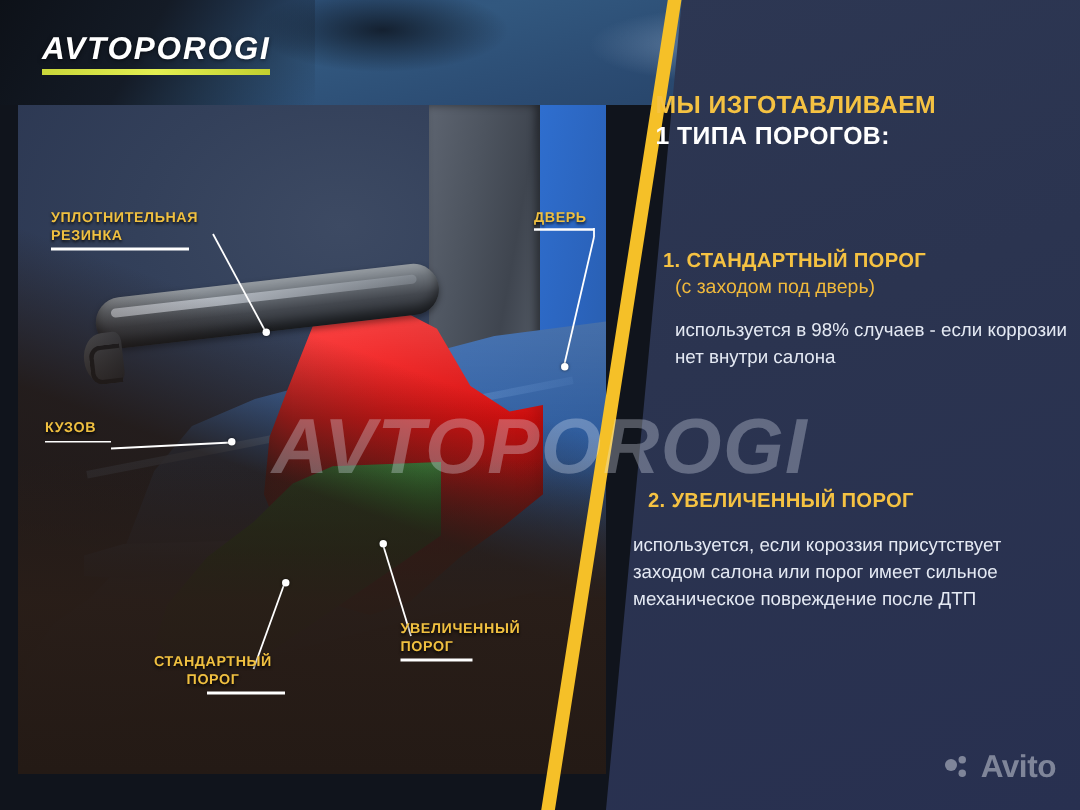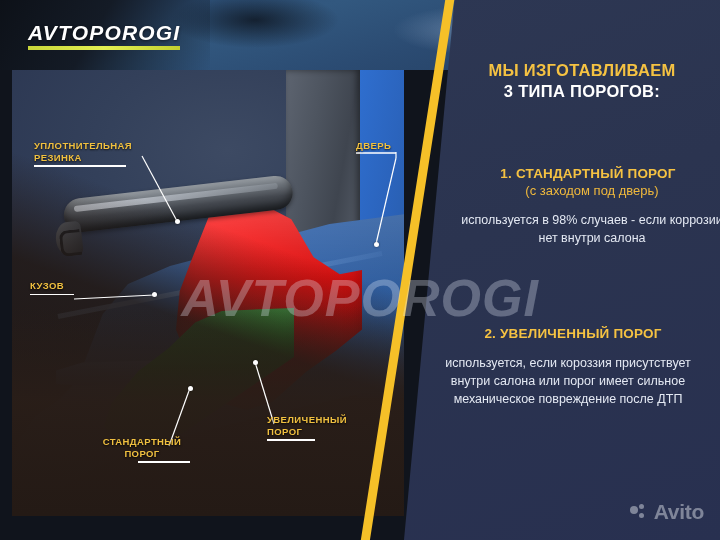--- a/index.html
+++ b/index.html
@@ -201,21 +201,21 @@
     pointer-events:none;
   }
 
   
   .rpanel{
     position:absolute;left:404px;top:0;width:316px;height:540px;
     background:linear-gradient(160deg,#2d3753 0%,#2b3450 40%,#283050 100%);
     z-index:20;
     clip-path:polygon(16% 0%, 100% 0%, 100% 100%, 0% 100%);
   }
-  .rcontent{position:absolute;left:404px;top:0;width:270px;height:540px;z-index:32;text-align:center;}
+  .rcontent{position:absolute;left:394px;top:0;width:270px;height:540px;z-index:32;}
 
   .h-yellow{
     position:absolute;left:43px;top:60px;width:270px;
     font-size:16.5px;font-weight:bold;color:#f5c242;letter-spacing:.3px;
     line-height:20px;
   }
   .h-white{
     position:absolute;left:43px;top:81px;width:270px;
     font-size:16.5px;font-weight:bold;color:#ffffff;letter-spacing:.3px;
     line-height:20px;
@@ -335,31 +335,31 @@
   <div class="watermark">AVTOPOROGI</div>
 
   <div class="rpanel"></div>
 
   <svg class="divider">
     <line x1="456" y1="0" x2="356" y2="640" stroke="#f5c028" stroke-width="9"></line>
   </svg>
 
   <div class="rcontent">
     <div class="h-yellow">МЫ ИЗГОТАВЛИВАЕМ</div>
-    <div class="h-white">3 ТИПА ПОРОГОВ:</div>
+    <div class="h-white">1 ТИПА ПОРОГОВ:</div>
 
     <div class="sec" style="left:48px;top:165px;">
       <div class="t1">1. СТАНДАРТНЫЙ ПОРОГ</div>
       <div class="t2" style="margin-left:8px;">(с заходом под дверь)</div>
       <div class="body" style="margin-left:8px;">используется в 98% случаев - если коррозии нет внутри салона</div>
     </div>
 
     <div class="sec" style="left:28px;top:325px;">
       <div class="t1" style="margin-left:10px;">2. УВЕЛИЧЕННЫЙ ПОРОГ</div>
-      <div class="body">используется, если короззия присутствует внутри салона или порог имеет сильное механическое повреждение после ДТП</div>
+      <div class="body">используется, если короззия присутствует заходом салона или порог имеет сильное механическое повреждение после ДТП</div>
     </div>
   </div>
 
   <div class="avito">
     <span class="avito-dots">
       <i style="width:8px;height:8px;left:0;top:2px;"></i>
       <i style="width:5px;height:5px;left:9px;top:0px;"></i>
       <i style="width:5px;height:5px;left:9px;top:9px;"></i>
 
     </span>

